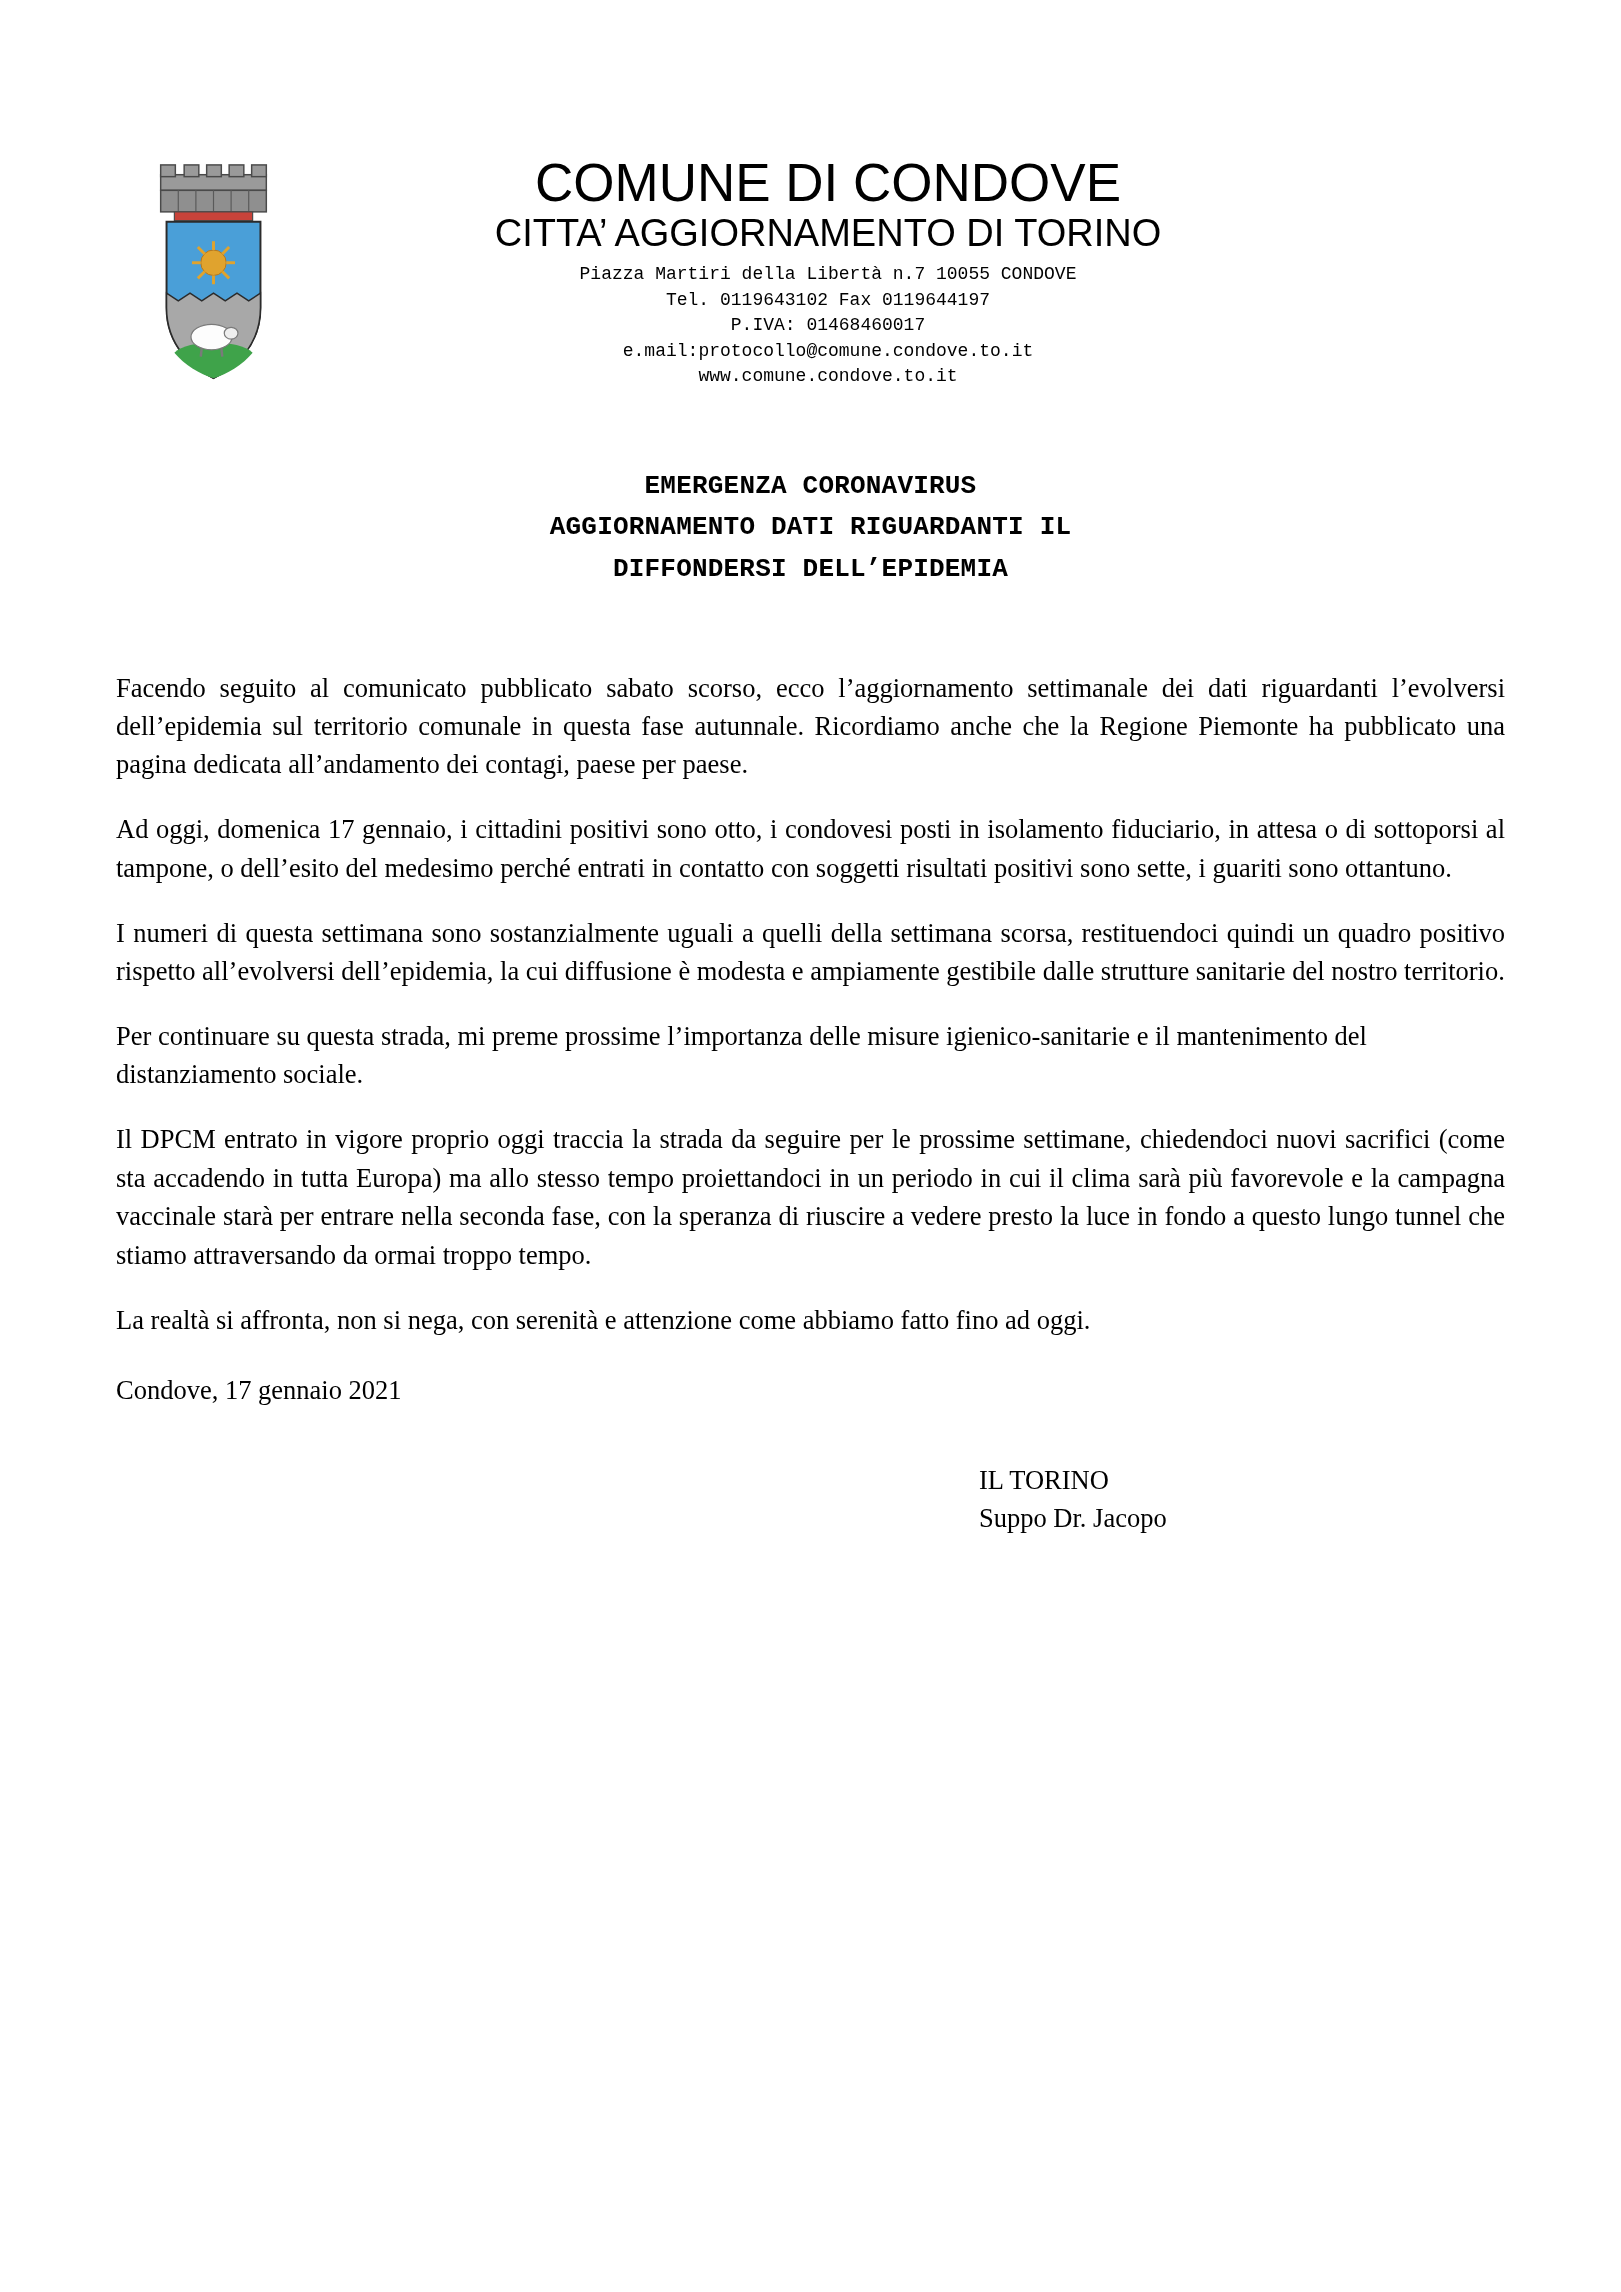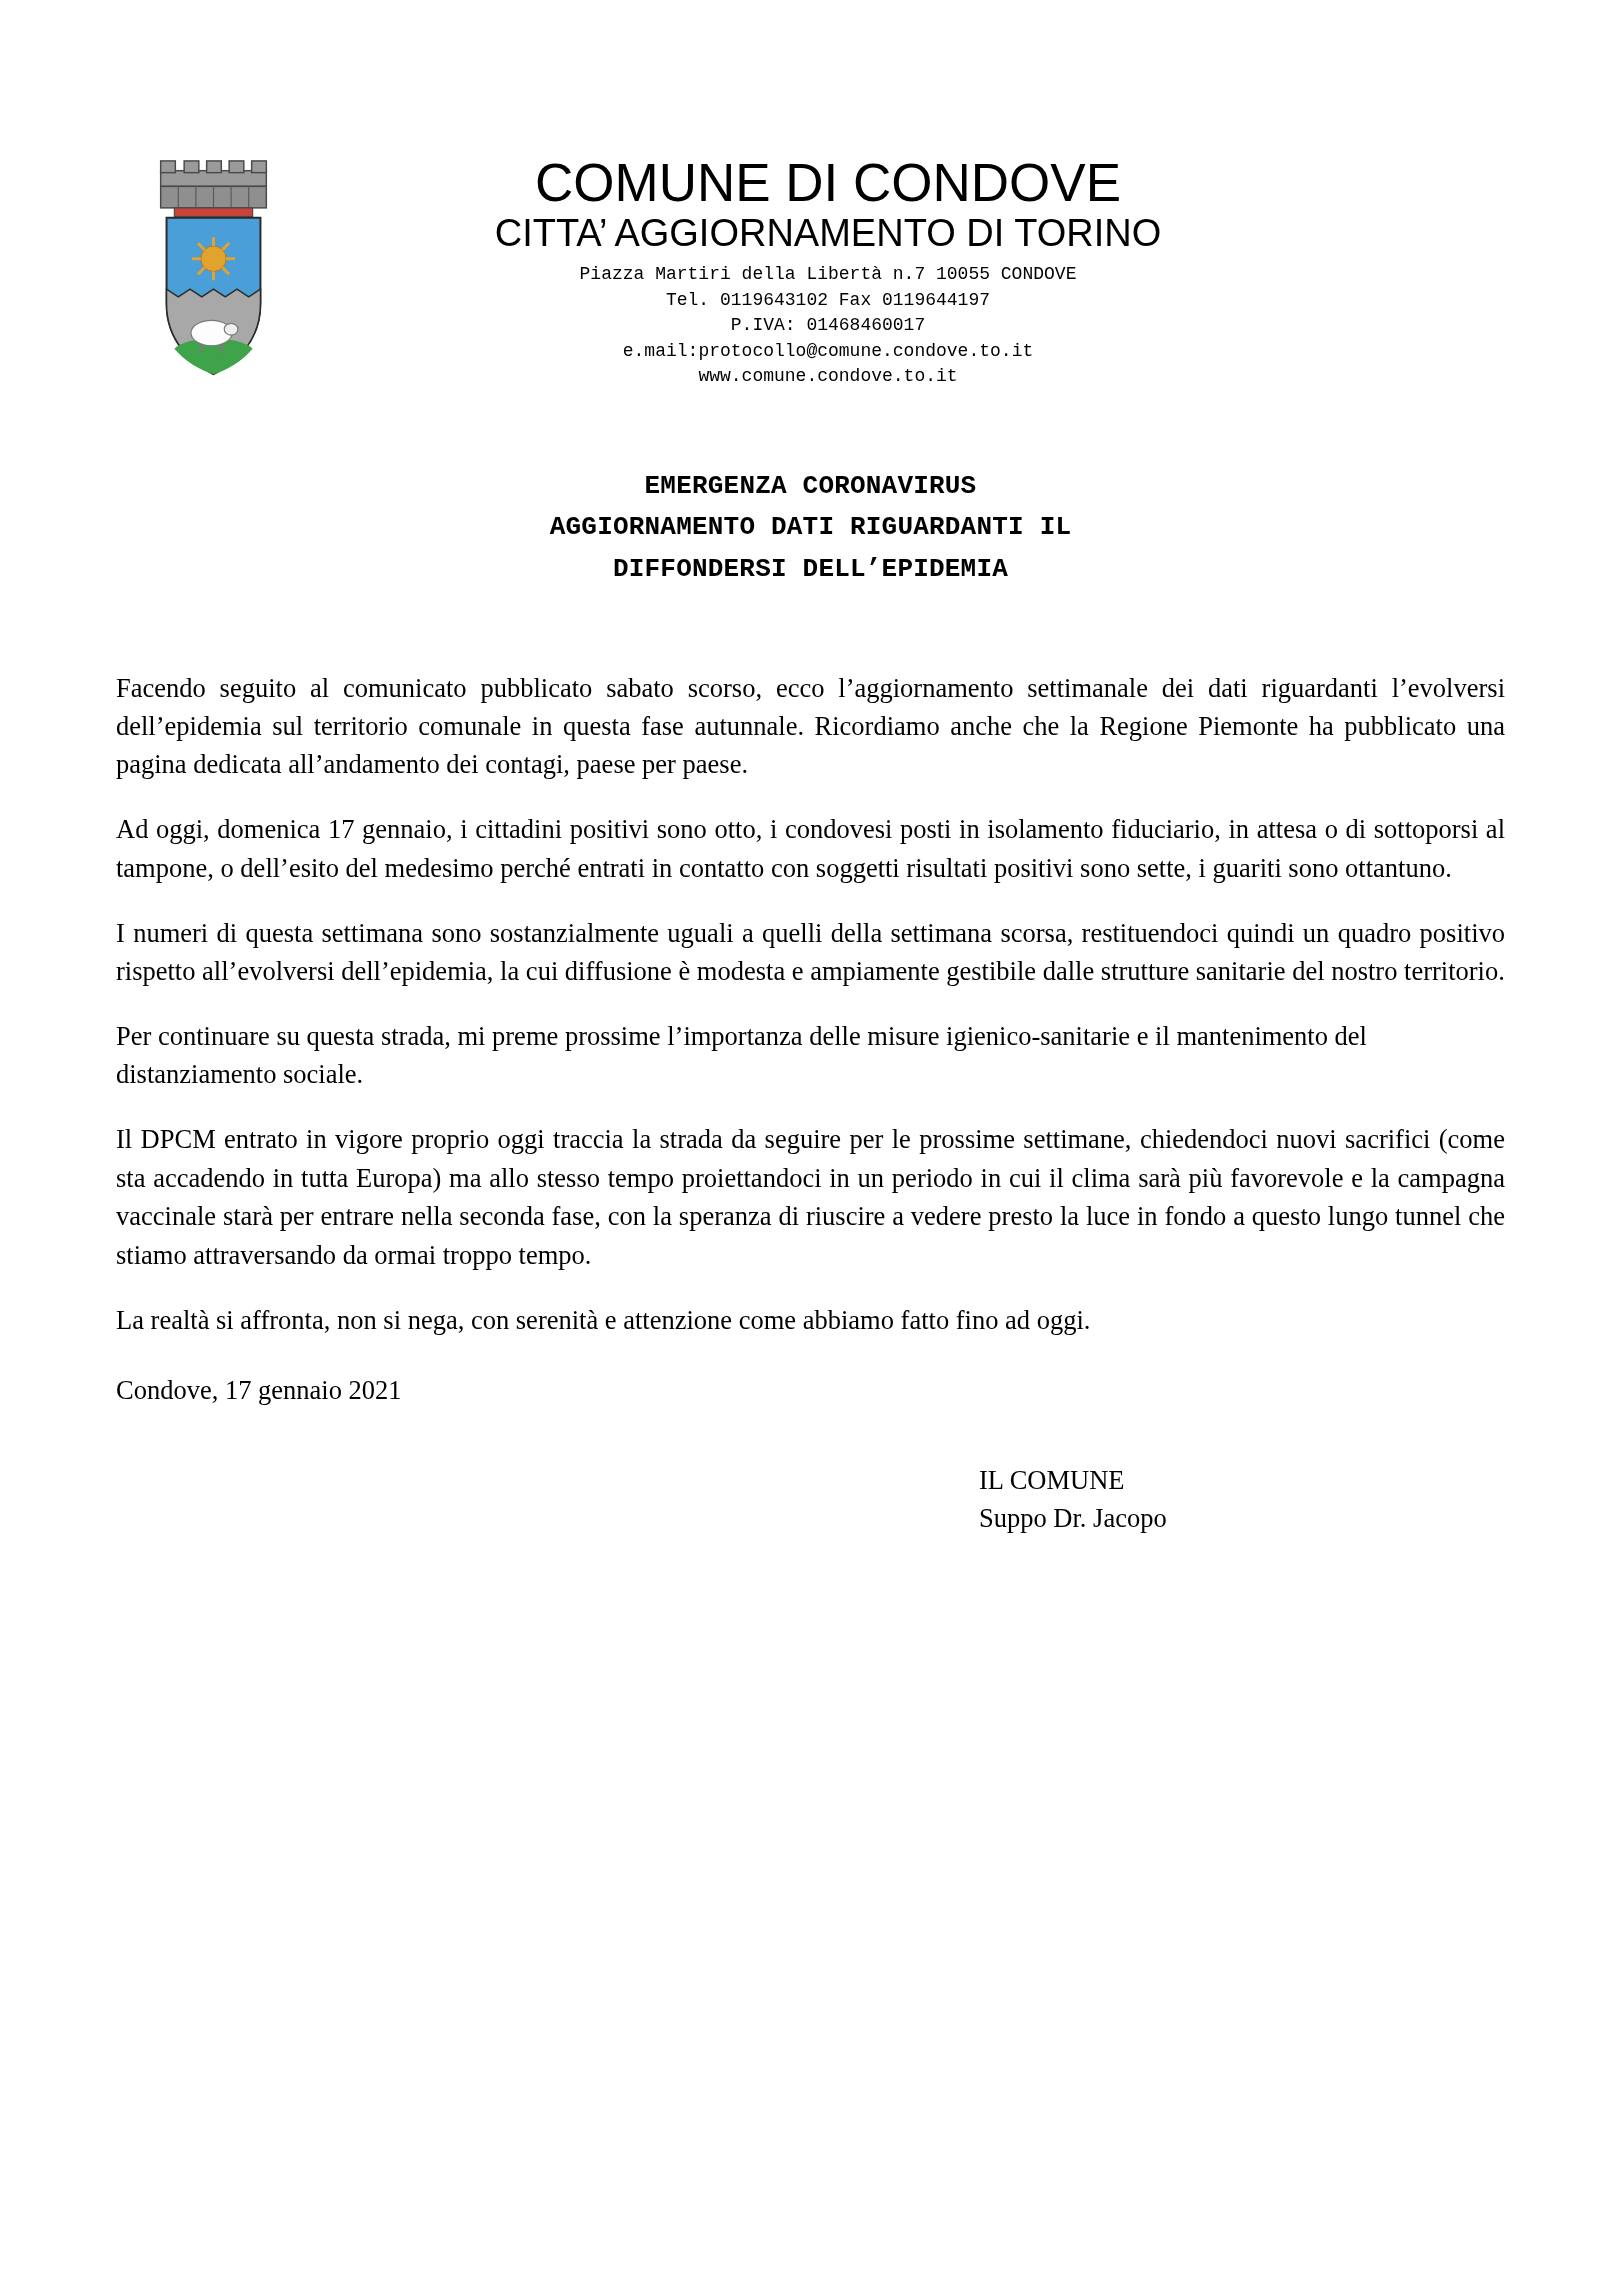--- a/index.html
+++ b/index.html
@@ -20,21 +20,21 @@
     height: 2293px;
     box-sizing: border-box;
     padding: 147px 116px 0 116px;
     position: relative;
   }
 
   
   .letterhead {
     display: flex;
     flex-direction: row;
-    align-items: flex-start;
+    align-items: flex-end;
     justify-content: flex-start;
   }
   .crest {
     width: 172px;
     flex: 0 0 172px;
     padding-top: 9.8px;
     padding-left: 29px;
     box-sizing: border-box;
   }
   .head-text {
@@ -187,19 +187,19 @@
     <p class="para">Ad oggi, domenica 17 gennaio, i cittadini positivi sono otto, i condovesi posti in isolamento fiduciario, in attesa o di sottoporsi al tampone, o dell’esito del medesimo perché entrati in contatto con soggetti risultati positivi sono sette, i guariti sono ottantuno.</p>
     <p class="para">I numeri di questa settimana sono sostanzialmente uguali a quelli della settimana scorsa, restituendoci quindi un quadro positivo rispetto all’evolversi dell’epidemia, la cui diffusione è modesta e ampiamente gestibile dalle strutture sanitarie del nostro territorio.</p>
     <p class="para para-nojust">Per continuare su questa strada, mi preme prossime l’importanza delle misure igienico-sanitarie e il mantenimento del distanziamento sociale.</p>
     <p class="para">Il DPCM entrato in vigore proprio oggi traccia la strada da seguire per le prossime settimane, chiedendoci nuovi sacrifici (come sta accadendo in tutta Europa) ma allo stesso tempo proiettandoci in un periodo in cui il clima sarà più favorevole e la campagna vaccinale starà per entrare nella seconda fase, con la speranza di riuscire a vedere presto la luce in fondo a questo lungo tunnel che stiamo attraversando da ormai troppo tempo.</p>
     <p class="para para-nojust">La realtà si affronta, non si nega, con serenità e attenzione come abbiamo fatto fino ad oggi.</p>
     <p class="place-date">Condove, 17 gennaio 2021</p>
   </div>
 
   <div class="signature">
     <div class="sig-inner">
-      <div>IL COMUNE</div>
+      <div>IL TORINO</div>
       <div>Suppo Dr. Jacopo</div>
     </div>
   </div>
 
 </div>
 
 
 </body></html>

